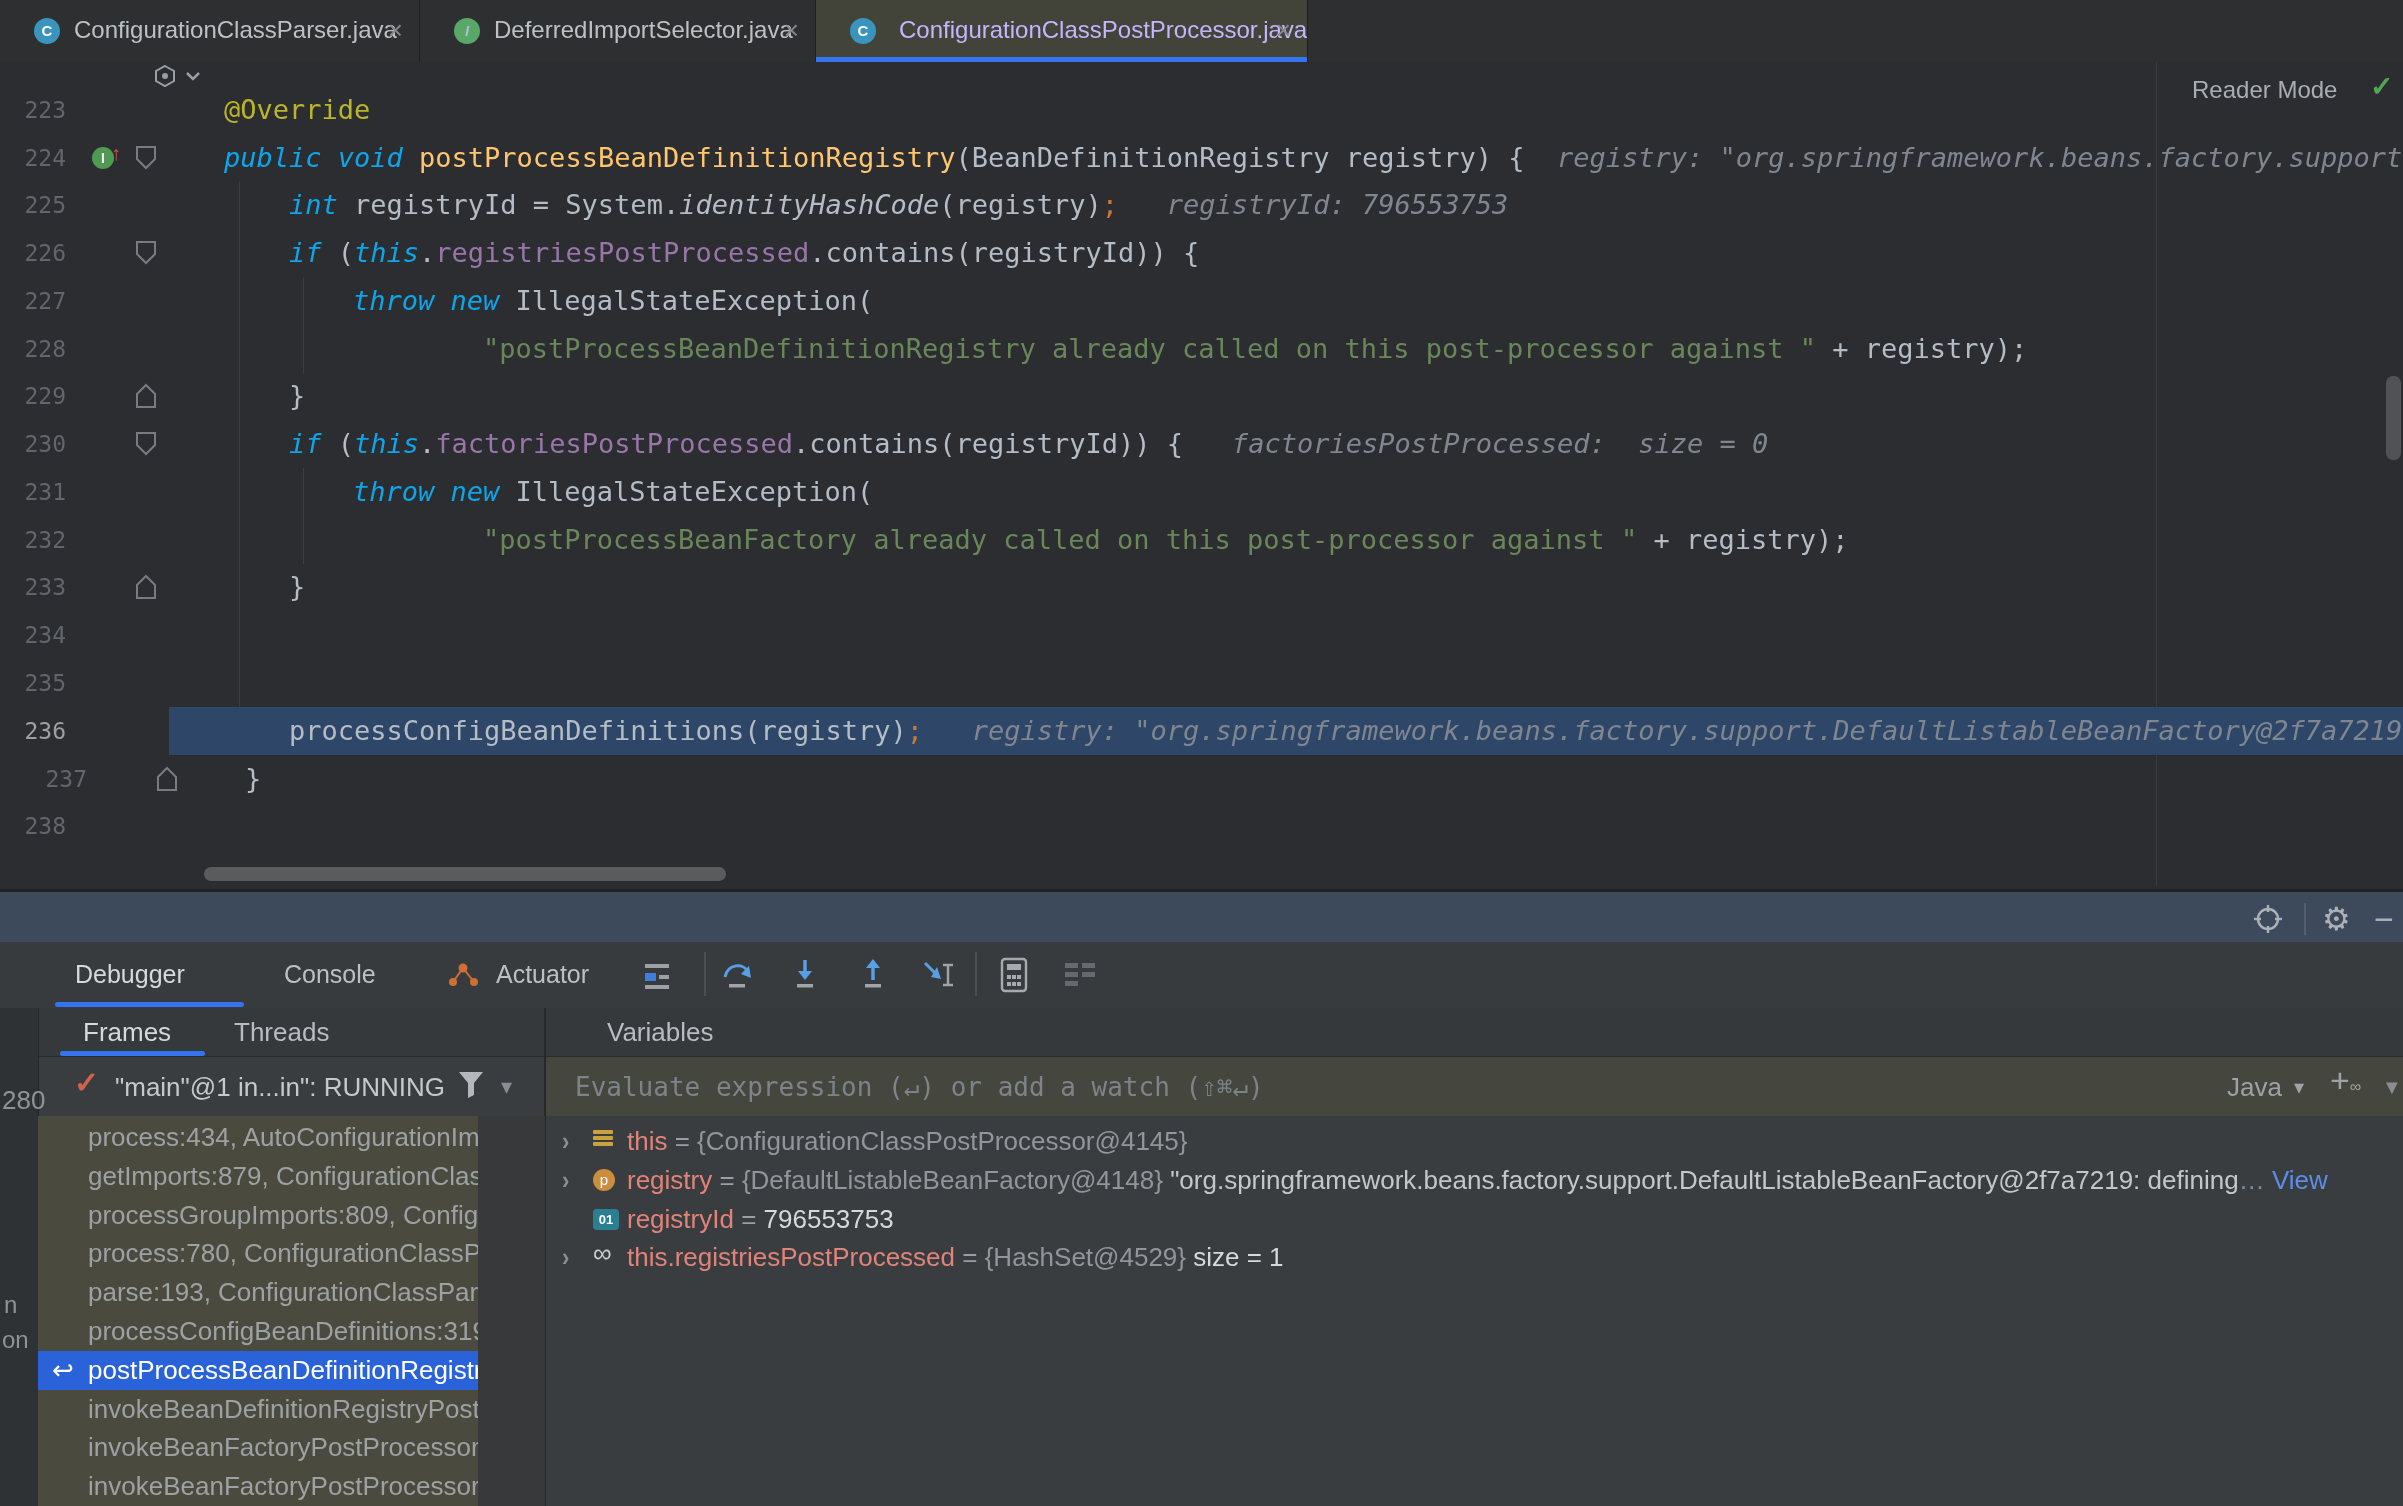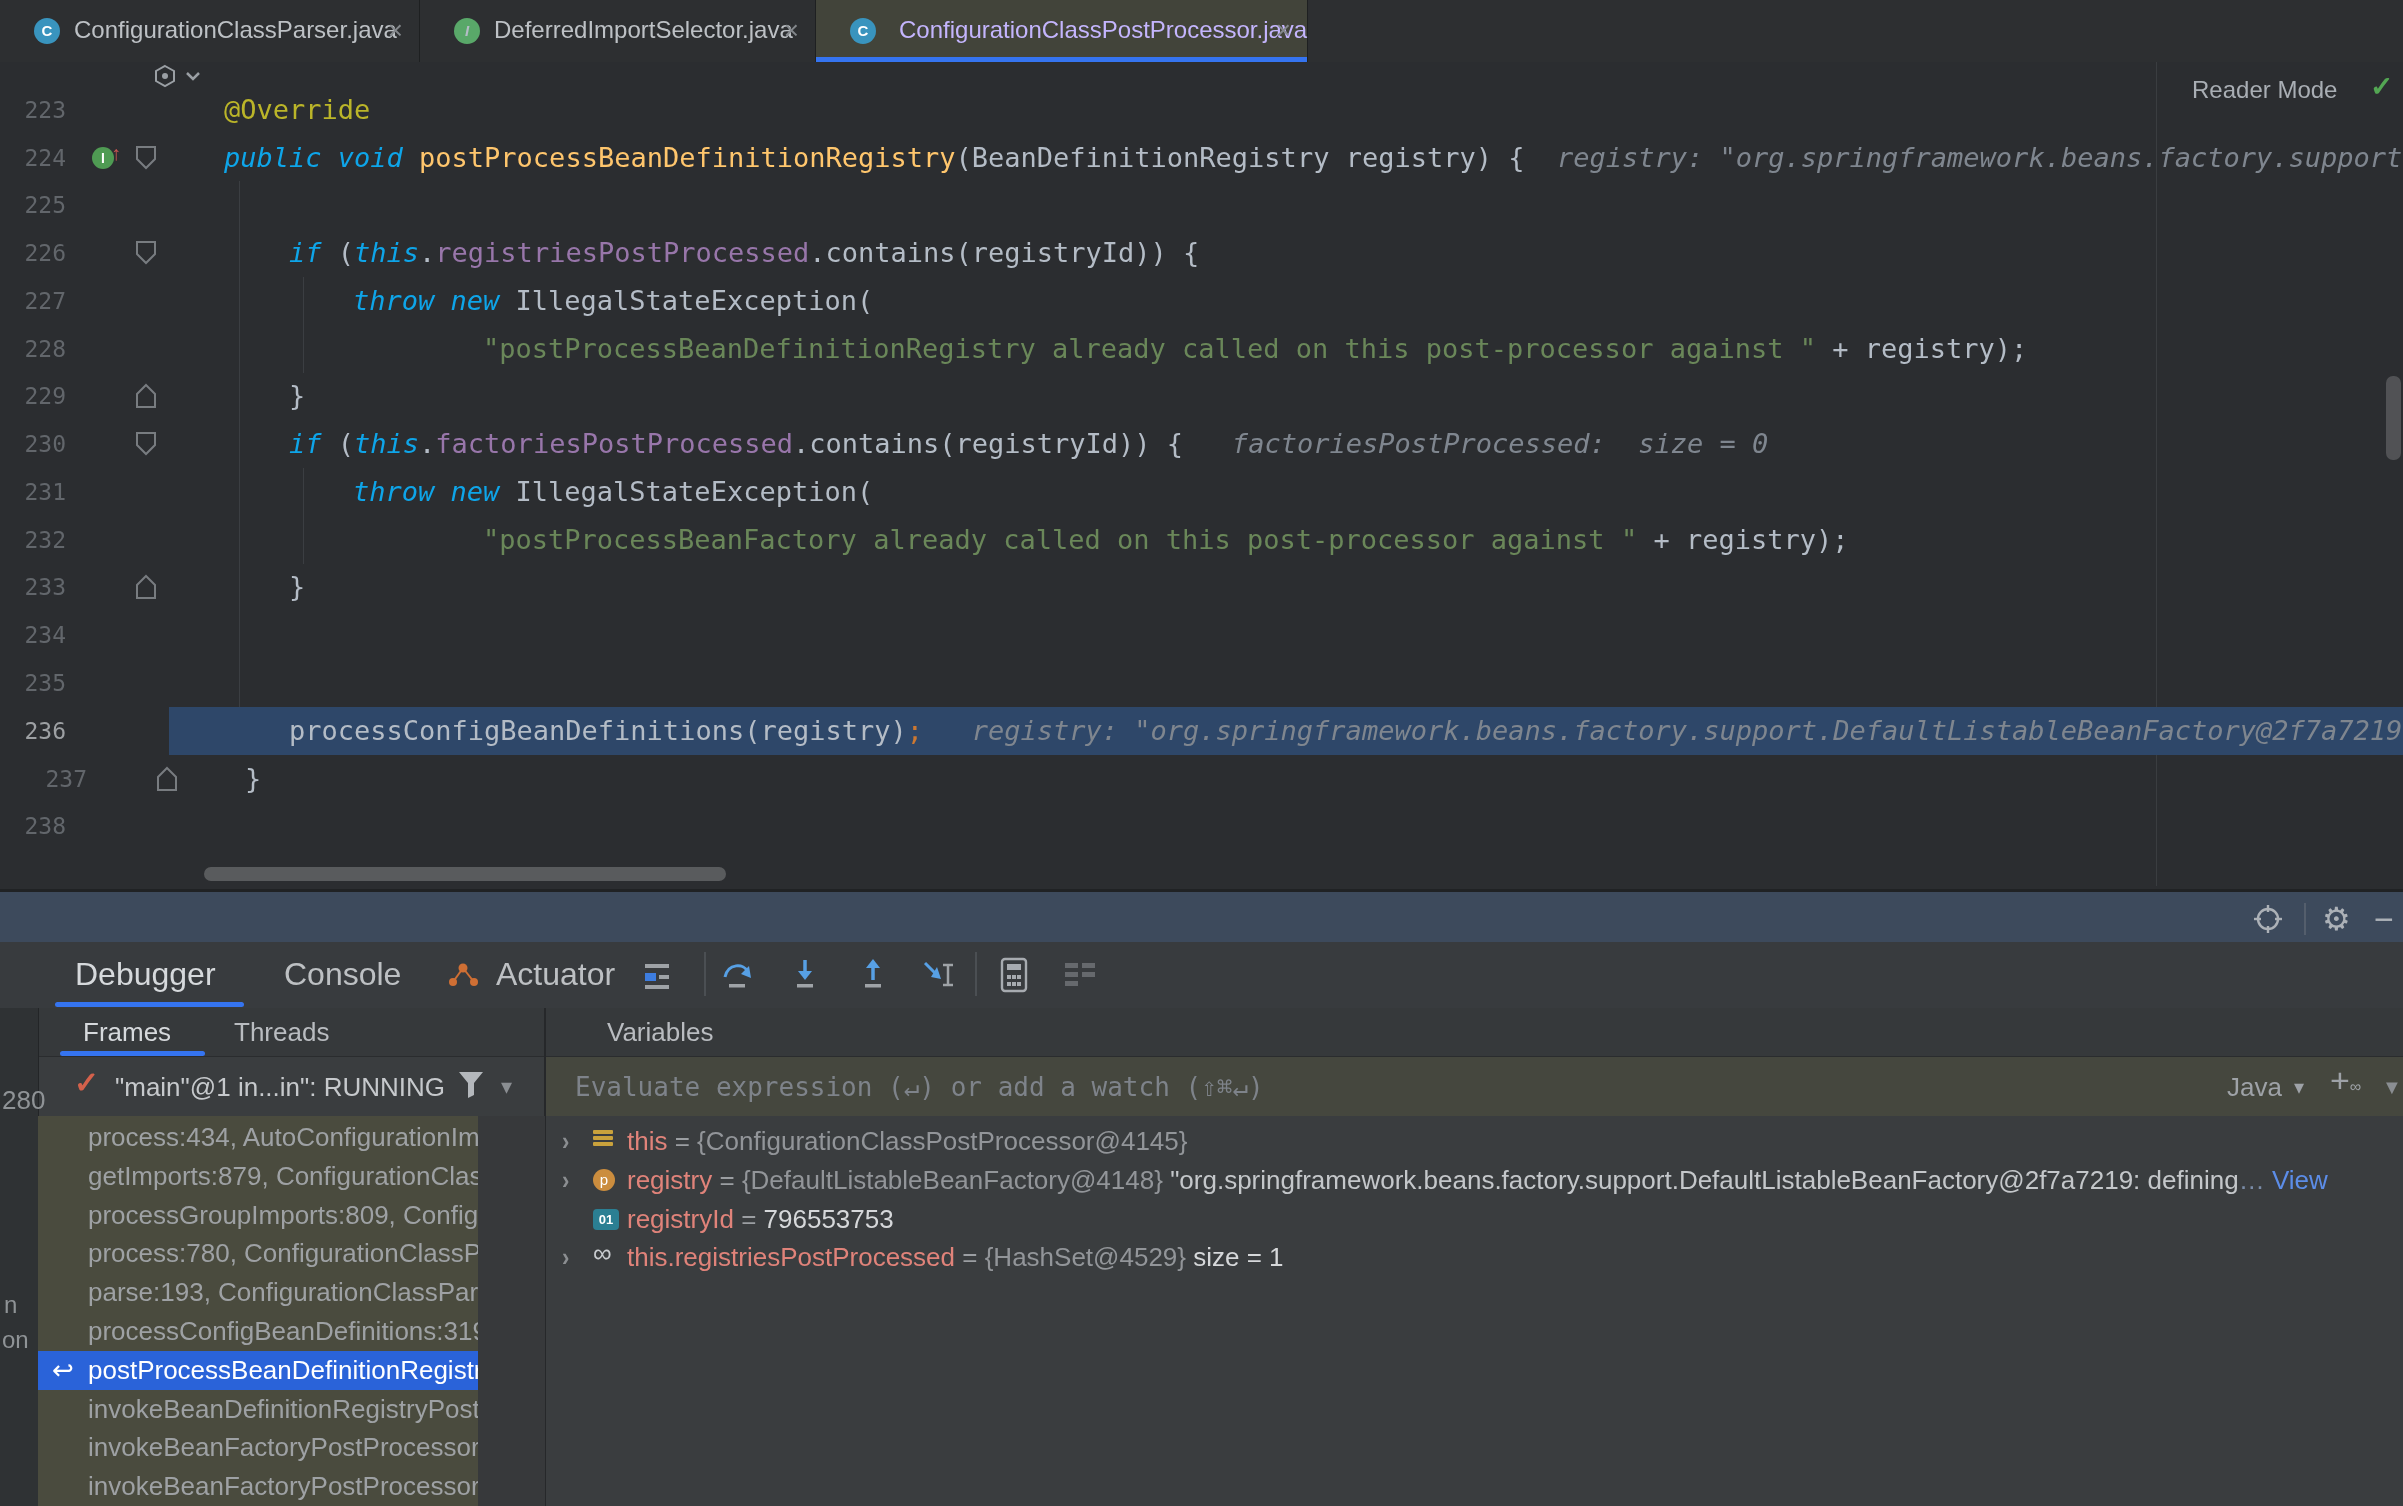--- a/index.html
+++ b/index.html
@@ -36,21 +36,21 @@
   #hscroll{position:absolute;left:204px;top:805px;width:522px;height:14px;border-radius:7px;background:rgba(255,255,255,0.22);}
   #vscroll{position:absolute;left:2386px;top:314px;width:15px;height:84px;border-radius:7px;background:rgba(255,255,255,0.18);}
   #wrapguide{position:absolute;left:2156px;top:0;width:1px;height:824px;background:#3A3D40;}
   #readermode{position:absolute;left:2192px;top:14px;font-size:24px;color:#A9AEB4;}
   #inspectcheck{position:absolute;left:2370px;top:8px;font-size:28px;font-weight:bold;color:#53A653;}
   #floatico{position:absolute;left:153px;top:2px;width:54px;height:26px;}
   
   #band{position:absolute;left:0;top:889px;width:2404px;height:54px;background:#3D4A5C;border-top:3px solid #202224;}
   .bandico{position:absolute;top:0;height:54px;display:flex;align-items:center;color:#ACB1B7;}
   #dbgtabs{position:absolute;left:0;top:942px;width:2404px;height:66px;background:#383B3E;border-bottom:1px solid #2A2C2E;}
-  .dtab{position:absolute;top:0;height:65px;display:flex;align-items:center;font-size:32px;color:#BDC0C3;cursor:pointer;}
+  .dtab{position:absolute;top:0;height:65px;display:flex;align-items:center;font-size:25px;color:#BDC0C3;cursor:pointer;}
   .dtab.active{color:#D6D9DC;}
   .vdiv{position:absolute;top:10px;width:2px;height:44px;background:#4B4F53;}
   #dbg-underline{position:absolute;left:55px;top:1002px;width:189px;height:5px;border-radius:3px;background:#3574F0;}
   #hdrrow{position:absolute;left:38px;top:1008px;width:2366px;height:48px;background:#36393B;border-bottom:1px solid #2A2C2E;}
   .htab{position:absolute;top:0;height:48px;display:flex;align-items:center;font-size:26px;color:#B9BCC0;}
   .htab.active{color:#D6D9DC;}
   #frames-underline{position:absolute;left:60px;top:1051px;width:145px;height:5px;border-radius:3px;background:#3574F0;}
   #threadrow{position:absolute;left:38px;top:1057px;width:506px;height:60px;background:#3A3D3F;}
   #evalrow{position:absolute;left:546px;top:1057px;width:1858px;height:60px;background:#45473E;}
   #panel-divider{position:absolute;left:544px;top:1008px;width:2px;height:498px;background:#26282A;}
@@ -125,20 +125,21 @@
         <span class="lnum">224</span>
         <span class="ovrcircle">I</span>
         <span class="ovrarrow">↑</span>
         <div class="foldsvg"><svg width="22" height="26" viewBox="0 0 22 26">
             <path d="M2 2 h18 v12 l-9 9 l-9 -9 z" fill="none" stroke="#787C80" stroke-width="2"></path>
           </svg></div>
         <pre class="lcode" style="left: 224px;"><span class="k">public void </span><span class="m">postProcessBeanDefinitionRegistry</span><span class="p">(BeanDefinitionRegistry registry) { </span><span class="h"> registry: "org.springframework.beans.factory.support.De</span></pre>
       </div>
       <div class="eline" style="top: 119px;">
         <span class="lnum">225</span>
+        <pre class="lcode" style="left: 289px;"><span class="k">int </span><span class="p">registryId = System.</span><span class="i">identityHashCode</span><span class="p">(registry)</span><span class="sc">;</span><span class="h">   registryId: 796553753</span></pre>
       </div>
       <div class="eline" style="top: 167px;">
         <span class="lnum">226</span>
         <div class="foldsvg"><svg width="22" height="26" viewBox="0 0 22 26">
             <path d="M2 2 h18 v12 l-9 9 l-9 -9 z" fill="none" stroke="#787C80" stroke-width="2"></path>
           </svg></div>
         <pre class="lcode" style="left: 289px;"><span class="k">if </span><span class="p">(</span><span class="k">this</span><span class="p">.</span><span class="f">registriesPostProcessed</span><span class="p">.contains(registryId)) {</span></pre>
       </div>
       <div class="eline" style="top: 215px;">
         <span class="lnum">227</span>

